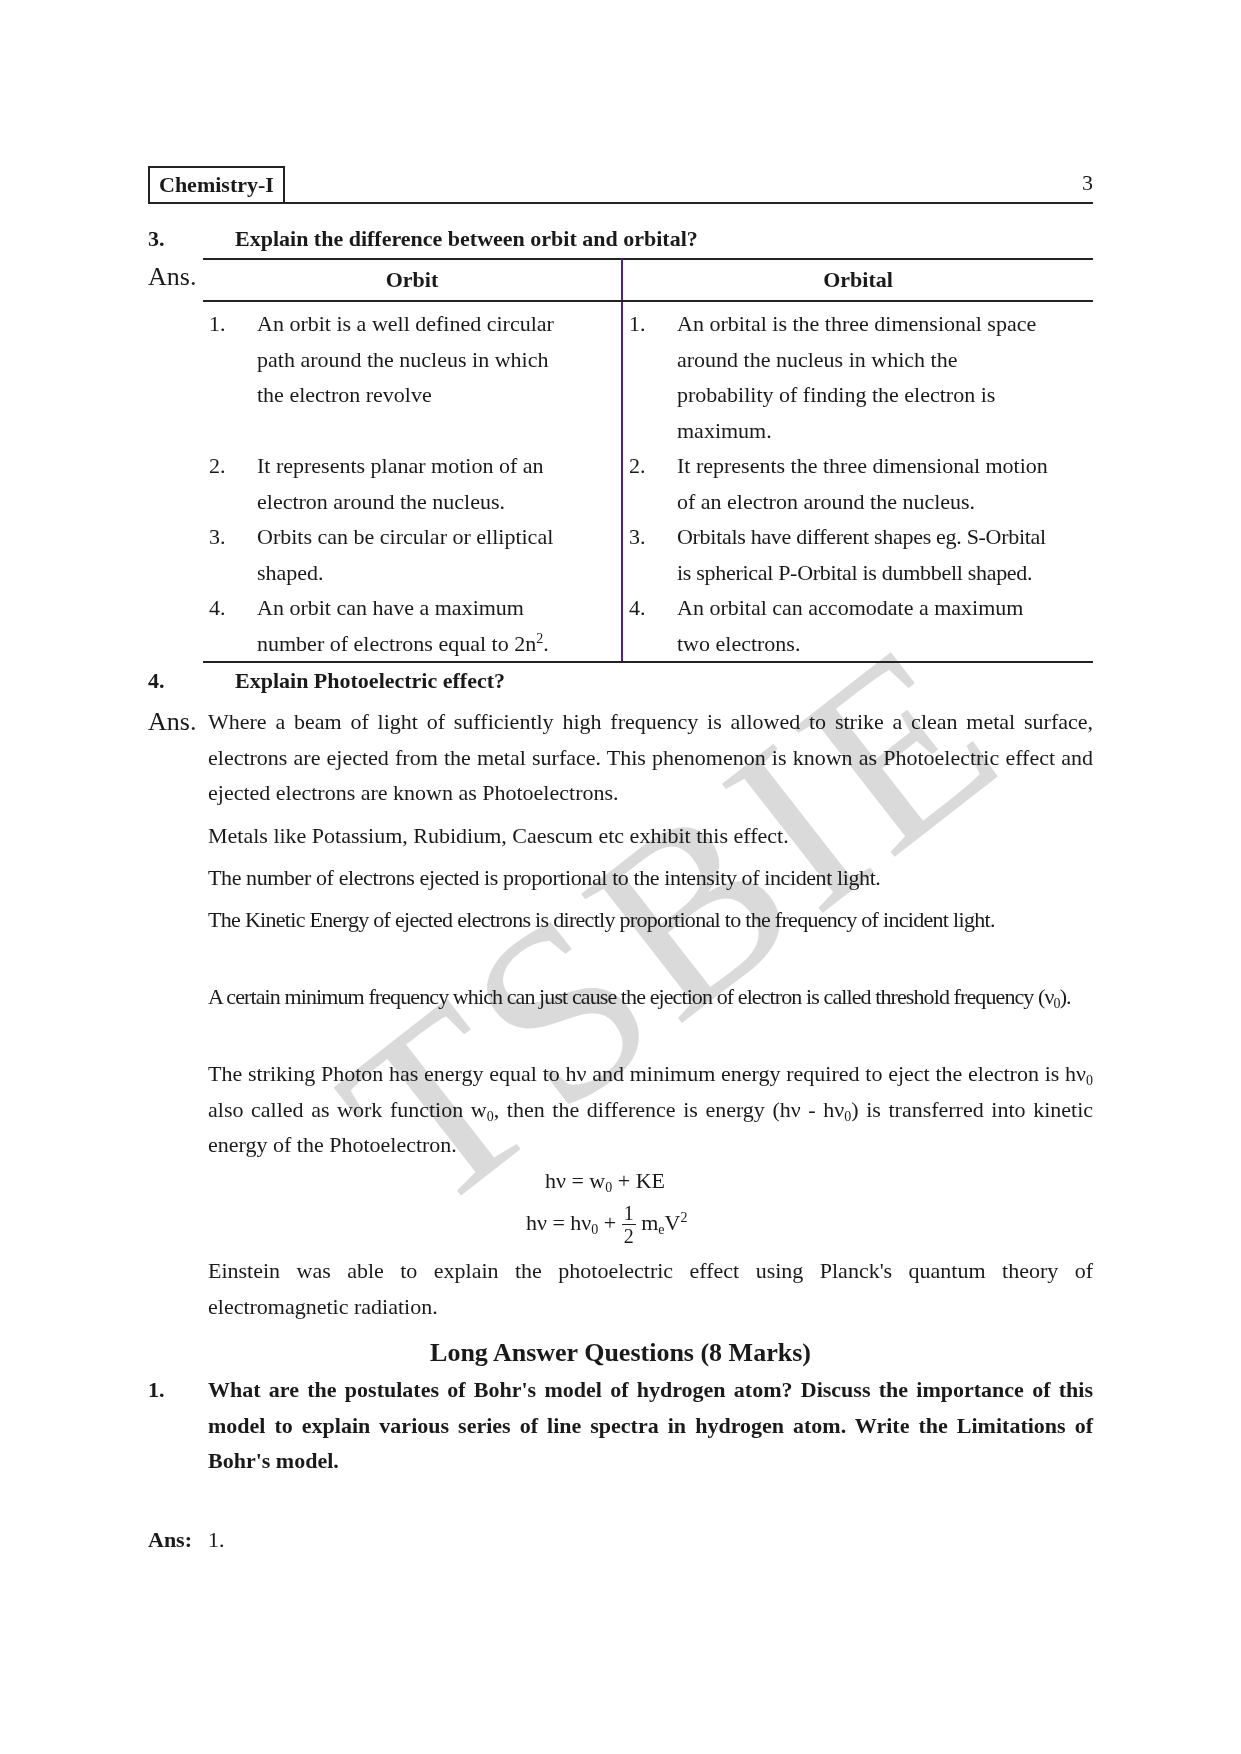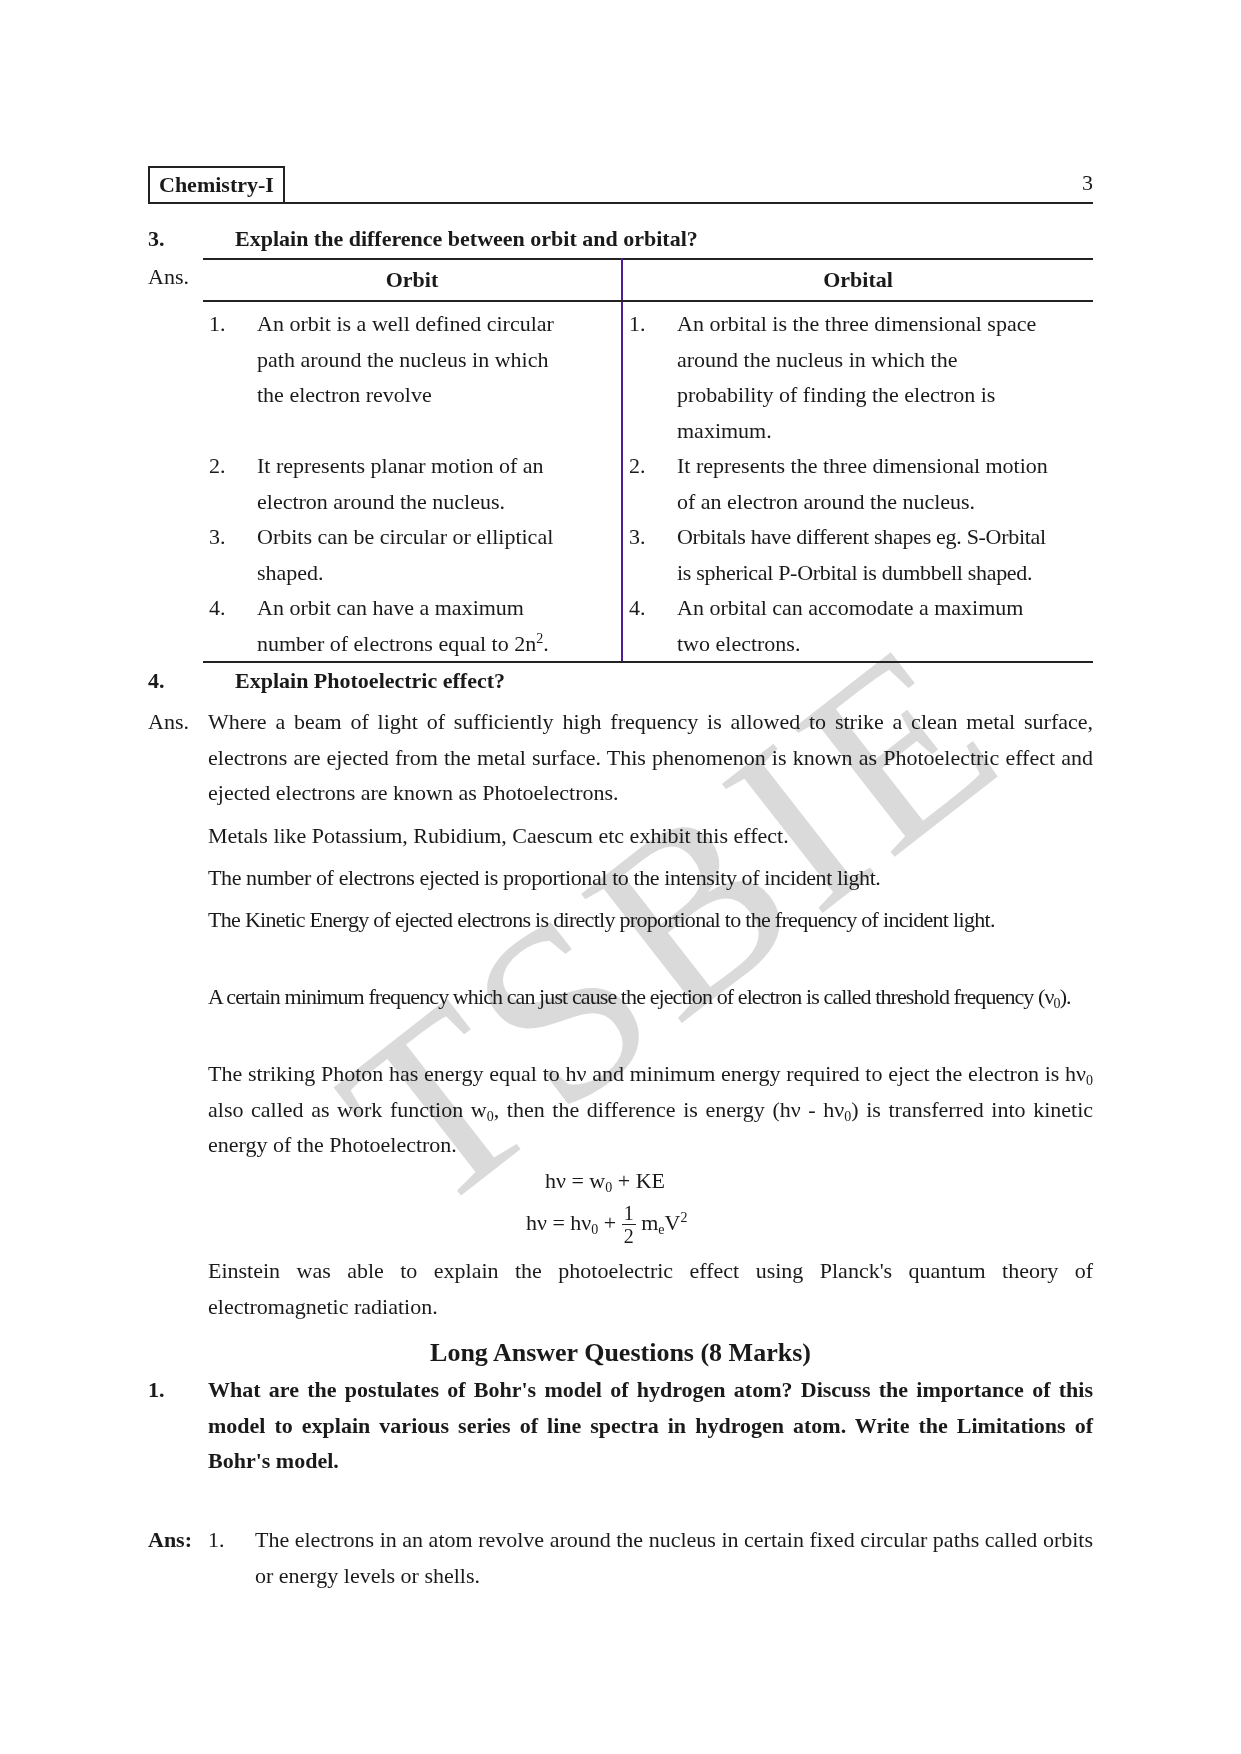--- a/index.html
+++ b/index.html
@@ -17,21 +17,21 @@
     position: absolute; left: 0; top: 0; height: 34px;
     border: 2px solid #222; border-bottom: none;
     padding: 0 9px; font-weight: bold; font-size: 22px; line-height: 34px; text-align: center;
   }
   .page-num { position: absolute; right: 0; top: 0; font-size: 22px; line-height: 34px; }
 
   .qline { position: absolute; left: 0; font-size: 22px; line-height: 30px; font-weight: bold; }
   .qline .num { position: absolute; left: 0; }
   .qline .txt { position: absolute; left: 47px; white-space: nowrap; margin-left: 40px; }
 
-  .ans-label { position: absolute; left: 0; font-size: 22px; line-height: 30px; }
+  .ans-label { position: absolute; left: 0; font-size: 26px; line-height: 30px; }
 
   table.cmp {
     position: absolute; left: 55px; top: 258px; width: 890px;
     border-collapse: collapse; font-size: 22px;
   }
   table.cmp th {
     font-weight: bold; text-align: center; height: 40px; padding: 0;
     border-top: 2px solid #222; border-bottom: 2px solid #222;
   }
   table.cmp td { vertical-align: top; padding: 0; line-height: 35.5px; }
@@ -188,16 +188,15 @@
   <div class="section-title" style="top:1336px;">Long Answer Questions (8 Marks)</div>
 
   <div class="lq" style="top:1372px; width:945px; height:110px;">
     <span class="num">1.</span>
     <span class="txt">What are the postulates of Bohr's model of hydrogen atom? Discuss the importance of this model to explain various series of line spectra in hydrogen atom. Write the Limitations of Bohr's model.</span>
   </div>
 
   <div class="ans-item" style="top:1522px; height:80px;">
     <span class="lab">Ans:</span>
     <span class="n">1.</span>
-    <span class="t">The electrons in an atom revolve around the nucleus in certain fixed circular paths called orbits or energy levels or shells.</span>
   </div>
 
 </div>
 
 </body></html>

